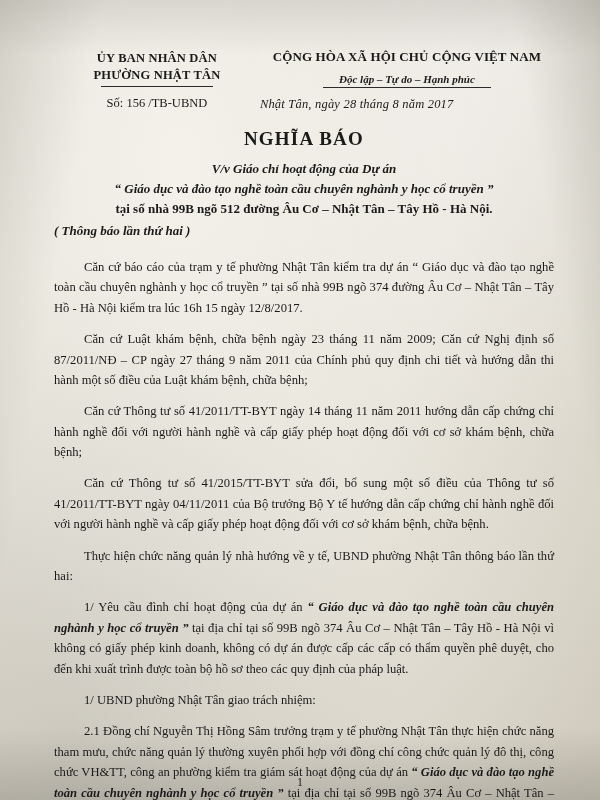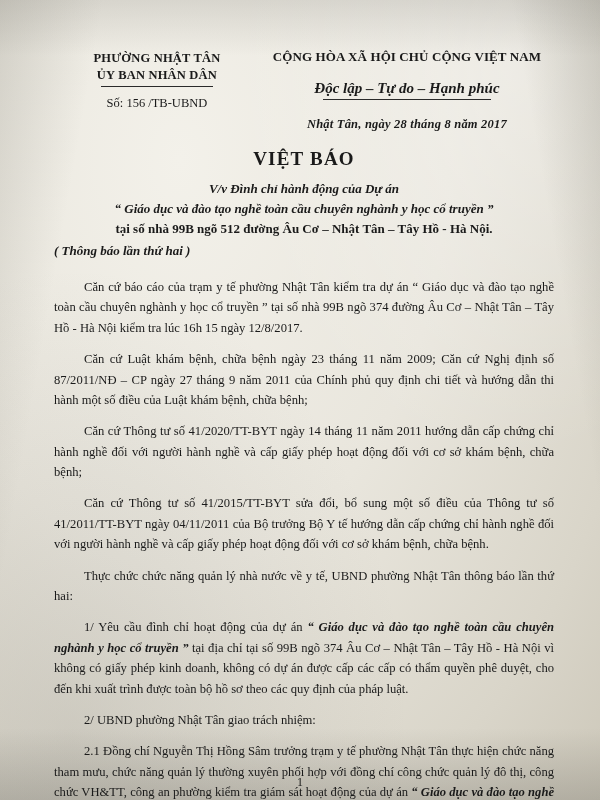--- a/index.html
+++ b/index.html
@@ -74,43 +74,42 @@
     line-height: 1.35;
   }
   .nation-line {
     font-weight: bold;
     font-size: 13px;
     letter-spacing: .1px;
     line-height: 1.35;
   }
   .motto {
     font-weight: bold;
-    font-size: 15px;
+    font-size: 11px;
     font-style: italic;
-    margin-top: 14px;
+    margin-top: 7px;
   }
   .rule {
     height: 1px;
     background: #2a2a2a;
     margin: 2px auto 0;
   }
   .rule-left { width: 112px; }
   .rule-right { width: 168px; }
   .docnum {
     font-size: 12.5px;
     margin-top: 9px;
     text-align: center;
   }
   .place-date {
     font-size: 12.5px;
     font-style: italic;
-    margin-top: 17px;
-    text-align: center;
+    margin-top: 9px;
+    text-align: left;
     letter-spacing: .2px;
-    font-weight: bold;
   }
 
   
   .title {
     text-align: center;
     font-weight: bold;
     font-size: 19px;
     letter-spacing: 1.2px;
     margin-top: 16px;
   }
@@ -154,51 +153,51 @@
   }
 </style>
 </head>
 <body>
 
 <div class="page">
   <div class="content">
 
     <div class="letterhead">
       <div class="lh-left">
+        <div class="org-line">ỦY BAN NHÂN DÂN</div>
         <div class="org-line">PHƯỜNG NHẬT TÂN</div>
-        <div class="org-line">ỦY BAN NHÂN DÂN</div>
         <div class="rule rule-left"></div>
         <div class="docnum">Số: 156 /TB-UBND</div>
       </div>
       <div class="lh-right">
         <div class="nation-line">CỘNG HÒA XÃ HỘI CHỦ CỘNG VIỆT NAM</div>
         <div class="motto">Độc lập – Tự do – Hạnh phúc</div>
         <div class="rule rule-right"></div>
         <div class="place-date">Nhật Tân, ngày 28 tháng 8 năm 2017</div>
       </div>
     </div>
 
-    <div class="title">VIỆT BÁO</div>
+    <div class="title">NGHĨA BÁO</div>
 
     <div class="subtitle">
-      <div class="bi">V/v Đình chỉ hành động của Dự án</div>
+      <div class="bi">V/v Giáo chỉ hoạt động của Dự án</div>
       <div class="bi">“ Giáo dục và đào tạo nghề toàn cầu chuyên nghành y học cổ truyền ”</div>
       <div class="b">tại số nhà 99B ngõ 512 đường Âu Cơ – Nhật Tân – Tây Hồ - Hà Nội.</div>
     </div>
     <div class="subtitle-note">( Thông báo lần thứ hai )</div>
 
     <div class="body">
       <p>Căn cứ báo cáo của trạm y tế phường Nhật Tân kiểm tra dự án “ Giáo dục và đào tạo nghề toàn cầu chuyên nghành y học cổ truyền ” tại số nhà 99B ngõ 374 đường Âu Cơ – Nhật Tân – Tây Hồ - Hà Nội kiểm tra lúc 16h 15 ngày 12/8/2017.</p>
       <p>Căn cứ Luật khám bệnh, chữa bệnh ngày 23 tháng 11 năm 2009; Căn cứ Nghị định số 87/2011/NĐ – CP ngày 27 tháng 9 năm 2011 của Chính phủ quy định chi tiết và hướng dẫn thi hành một số điều của Luật khám bệnh, chữa bệnh;</p>
-      <p>Căn cứ Thông tư số 41/2020/TT-BYT ngày 14 tháng 11 năm 2011 hướng dẫn cấp chứng chỉ hành nghề đối với người hành nghề và cấp giấy phép hoạt động đối với cơ sở khám bệnh, chữa bệnh;</p>
+      <p>Căn cứ Thông tư số 41/2011/TT-BYT ngày 14 tháng 11 năm 2011 hướng dẫn cấp chứng chỉ hành nghề đối với người hành nghề và cấp giấy phép hoạt động đối với cơ sở khám bệnh, chữa bệnh;</p>
       <p>Căn cứ Thông tư số 41/2015/TT-BYT sửa đổi, bổ sung một số điều của Thông tư số 41/2011/TT-BYT ngày 04/11/2011 của Bộ trưởng Bộ Y tế hướng dẫn cấp chứng chỉ hành nghề đối với người hành nghề và cấp giấy phép hoạt động đối với cơ sở khám bệnh, chữa bệnh.</p>
-      <p>Thực chức chức năng quản lý nhà nước về y tế, UBND phường Nhật Tân thông báo lần thứ hai:</p>
+      <p>Thực hiện chức năng quản lý nhà hướng về y tế, UBND phường Nhật Tân thông báo lần thứ hai:</p>
 
       <p><span>1/ Yêu cầu đình chỉ hoạt động của dự án </span><span class="bi">“ Giáo dục và đào tạo nghề toàn cầu chuyên nghành y học cổ truyền ”</span><span> tại địa chỉ tại số 99B ngõ 374 Âu Cơ – Nhật Tân – Tây Hồ - Hà Nội vì không có giấy phép kinh doanh, không có dự án được cấp các cấp có thẩm quyền phê duyệt, cho đến khi xuất trình được toàn bộ hồ sơ theo các quy định của pháp luật.</span></p>
 
-      <p>2/ UBND phường Nhật Tân giao trách nhiệm:</p>
+      <p>1/ UBND phường Nhật Tân giao trách nhiệm:</p>
 
       <p><span>2.1 Đồng chí Nguyễn Thị Hồng Sâm trưởng trạm y tế phường Nhật Tân thực hiện chức năng tham mưu, chức năng quản lý thường xuyên phối hợp với đồng chí công chức quản lý đô thị, công chức VH&amp;TT, công an phường kiểm tra giám sát hoạt động của dự án </span><span class="bi">“ Giáo dục và đào tạo nghề toàn cầu chuyên nghành y học cổ truyền ”</span><span> tại địa chỉ tại số 99B ngõ 374 Âu Cơ – Nhật Tân – Tây Hồ - Hà Nội theo điều 1 thông báo này;</span></p>
     </div>
 
   </div>
   <div class="folio">1</div>
 </div>
 
 </body></html>

